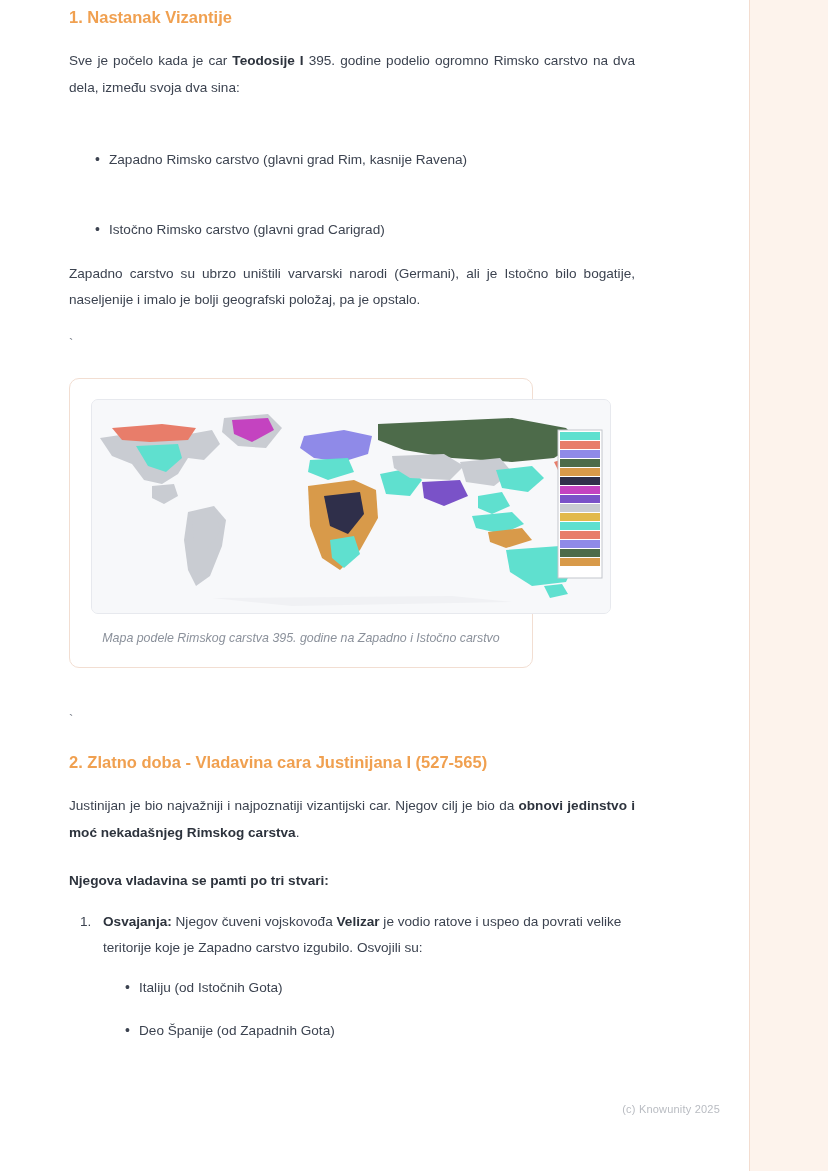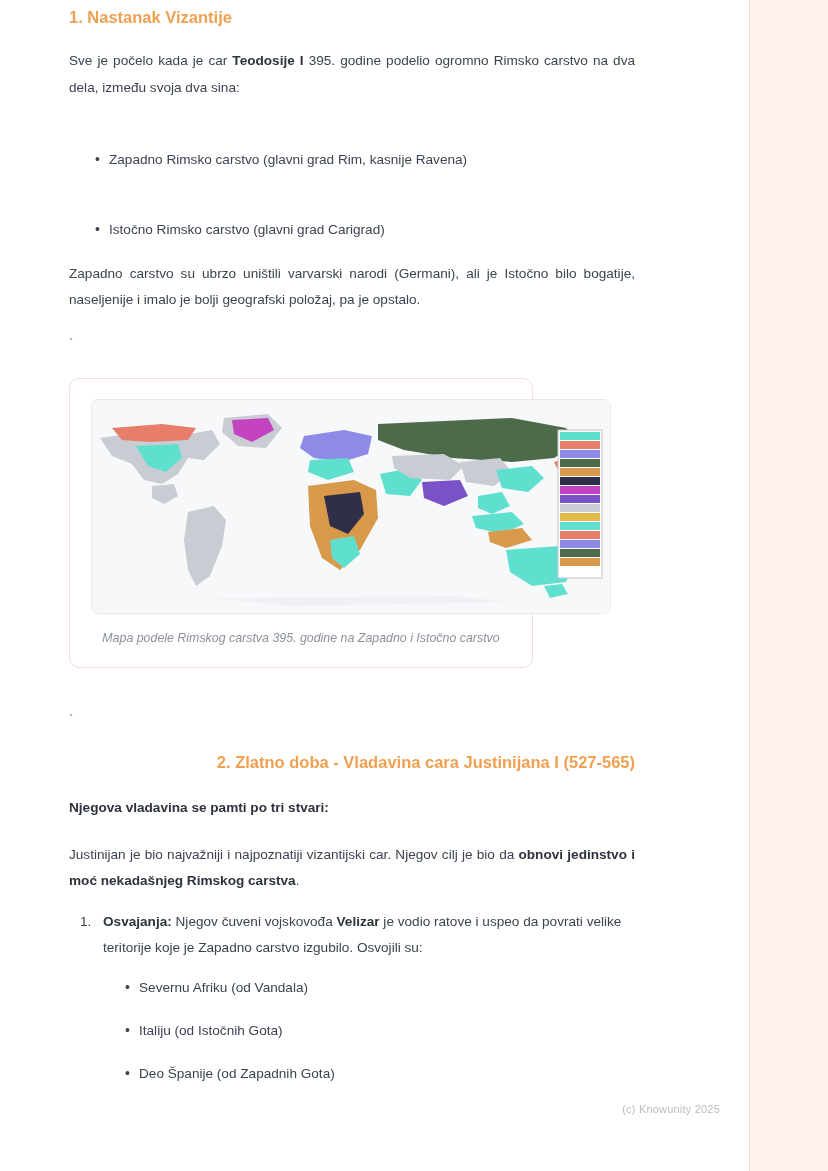--- a/index.html
+++ b/index.html
@@ -254,31 +254,30 @@
             <rect x="468" y="158" width="40" height="8" fill="#d89a4a"></rect>
             <rect x="468" y="167" width="40" height="9" fill="#ffffff"></rect>
           </g>
         </svg>
       </div>
       <div class="figcaption">Mapa podele Rimskog carstva 395. godine na Zapadno i Istočno carstvo</div>
     </div>
 
     <div class="tick" style="margin-top:44px;">`</div>
 
-    <h2 class="section-title t2" style="margin-top:26px;text-align:right;">2. Zlatno doba - Vladavina cara Justinijana I (527-565)</h2>
+    <h2 class="section-title t2" style="margin-top:26px;">2. Zlatno doba - Vladavina cara Justinijana I (527-565)</h2>
+
+    <p class="body-text"><span>Justinijan je bio najvažniji i najpoznatiji vizantijski car. Njegov cilj je bio da </span><strong>obnovi jedinstvo i moć nekadašnjeg Rimskog carstva</strong><span>.</span></p>
 
     <p class="body-text nojust" style="margin-top:22px;"><strong>Njegova vladavina se pamti po tri stvari:</strong></p>
-
-    <p class="body-text"><span>Justinijan je bio najvažniji i najpoznatiji vizantijski car. Njegov cilj je bio da </span><strong>obnovi jedinstvo i moć nekadašnjeg Rimskog carstva</strong><span>.</span></p>
 
     <ol class="numbered">
       <li>
         <strong>Osvajanja:</strong><span> Njegov čuveni vojskovođa </span><strong>Velizar</strong><span> je vodio ratove i uspeo da povrati velike teritorije koje je Zapadno carstvo izgubilo. Osvojili su:</span>
         <ul class="sub-bullets">
-          <li>Severnu Afriku (od Vandala)</li>
           <li>Italiju (od Istočnih Gota)</li>
           <li>Deo Španije (od Zapadnih Gota)</li>
         </ul>
       </li>
     </ol>
 
   </div>
 
   <div class="footer-note">(c) Knowunity 2025</div>
 

